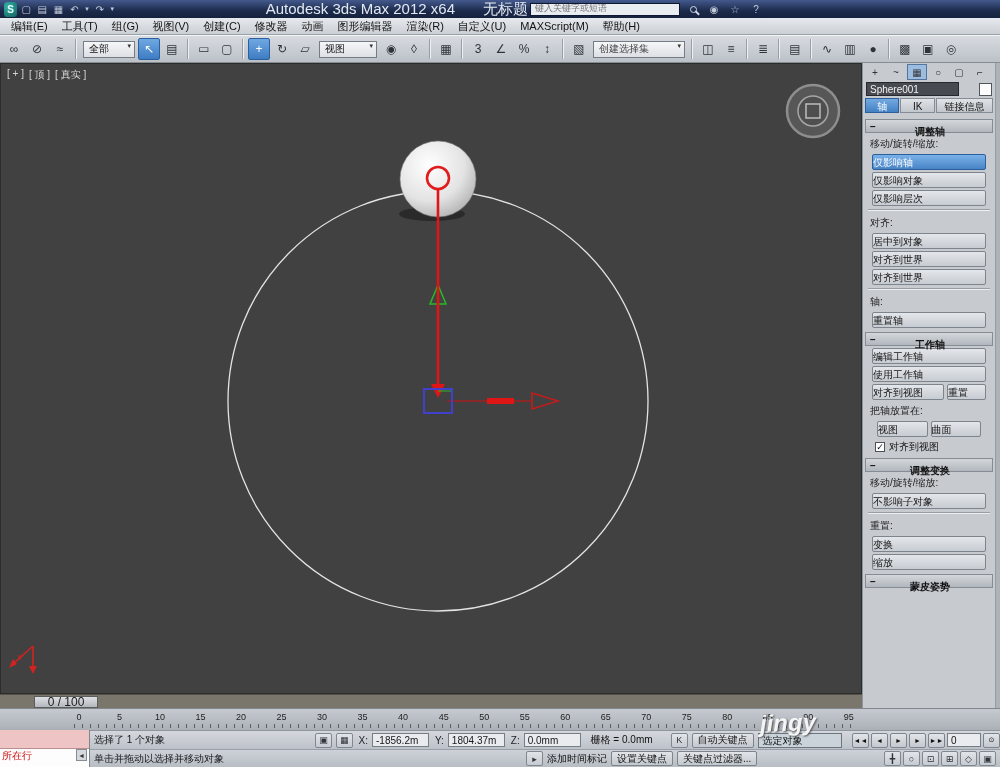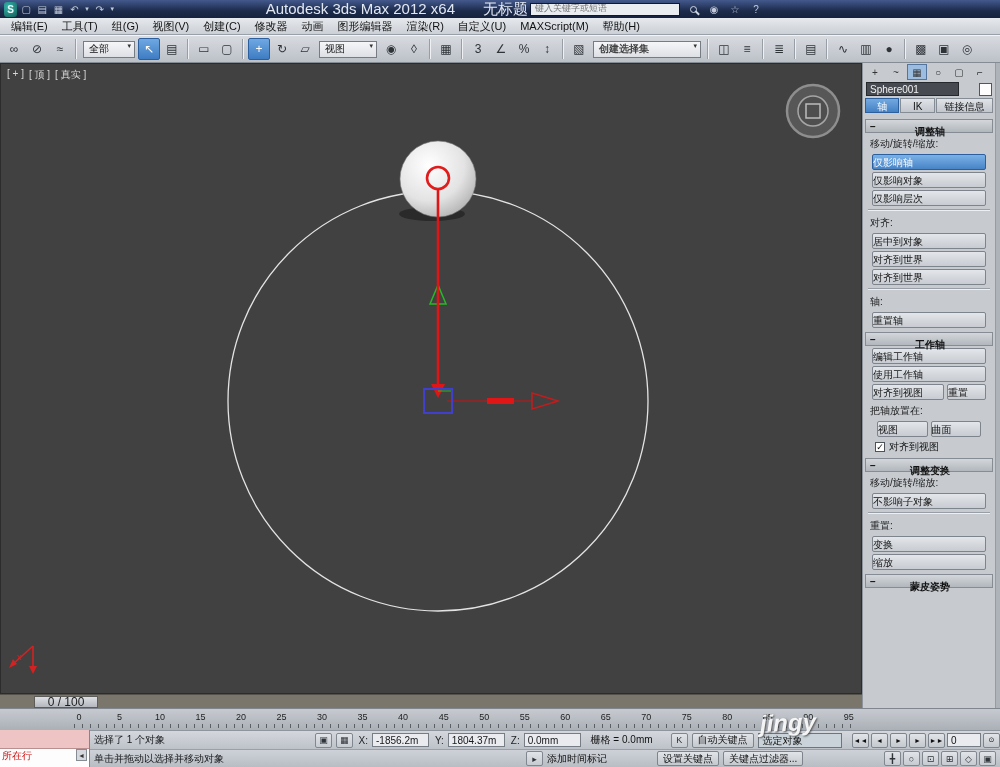--- a/index.html
+++ b/index.html
@@ -58,21 +58,21 @@
     color:#2e3338; font-size:12px; border:1px solid transparent; border-radius:2px;
   }
   .ti.active { background:linear-gradient(#6fa8e2,#3e7cc2); border-color:#2b5f9e; color:#fff; }
   .tsep { width:2px; height:20px; background:#989ea6; border-right:1px solid #eef0f3; margin:0 3px; }
   .tselect {
     height:17px; display:flex; align-items:flex-start; padding:0 3px 0 5px;
     border:1px solid #767c84; background:linear-gradient(#f5f6f8,#dde0e5);
     font-size:10px; gap:11px; margin:0 2px;
   }
   .tselect .caret { margin-left:auto; font-size:7px; color:#333; }
-  .w52 { width:52px; } .w58 { width:58px; } .w92 { width:108px;font-weight:bold; }
+  .w52 { width:52px; } .w58 { width:58px; } .w92 { width:92px; }
   .muted { color:#444; }
 
   
   .main { position:absolute; top:63px; left:0; width:1000px; height:645px; display:flex; }
   .viewport-col { width:862px; display:flex; flex-direction:column; }
   .viewport { position:relative; height:631px; background:#414141; border:1px solid #2c2c2c; overflow:hidden; }
   .vp-label { position:absolute; top:4px; left:6px; display:flex; gap:5px; color:#d8d8d8; font-size:10px; }
   .track-row { height:14px; background:#7a766c; border-top:1px solid #55524b; display:flex; align-items:center; }
   .ts-handle {
     margin-left:34px; width:64px; height:12px; font-size:12px; color:#1c1c1c;
@@ -164,21 +164,21 @@
     height:15px; padding:0 5px; display:flex; align-items:center; justify-content:center;
     background:linear-gradient(#e1e4e8,#c4c9cf); border:1px solid #7e848c; border-radius:2px; white-space:nowrap;
   }
   .akey { width:62px; }
   .selset { width:86px; height:15px; line-height:14px; padding:0 4px; background:#c9d3d9; border:1px solid #6f757d; white-space:nowrap; overflow:hidden; }
   .pb-cluster { display:flex; gap:2px; align-items:center; margin-left:6px; }
   .pb { width:17px; font-size:7px; }
   .frame-field { width:34px; height:14px; line-height:13px; background:#e9ebef; border:1px solid #777d85; padding:0 3px; }
   .nav-cluster { display:flex; gap:2px; align-items:center; margin-left:auto; margin-right:4px; }
   .tag-group { display:flex; align-items:center; gap:4px; margin-left:128px; white-space:nowrap; }
-  .gap50 { margin-left:46px; }
+  .gap50 { }
 
   
   .listener { position:absolute; top:730px; left:0; width:90px; height:37px; z-index:6; border-right:1px solid #80868e; }
   .listener-pink { height:19px; background:#efc4c4; border-bottom:1px solid #b98f8f; }
   .listener-white { height:18px; background:#fdfdfd; display:flex; align-items:flex-start; padding:0 2px; }
   .listener-text { color:#cc1111; flex:1; }
   .listener-scroll { width:11px; height:12px; font-size:7px; display:flex; align-items:center; justify-content:center; background:#d5d9de; border:1px solid #868c94; color:#333; }
 
   .watermark {
     position:absolute; left:760px; top:709px; z-index:9;

